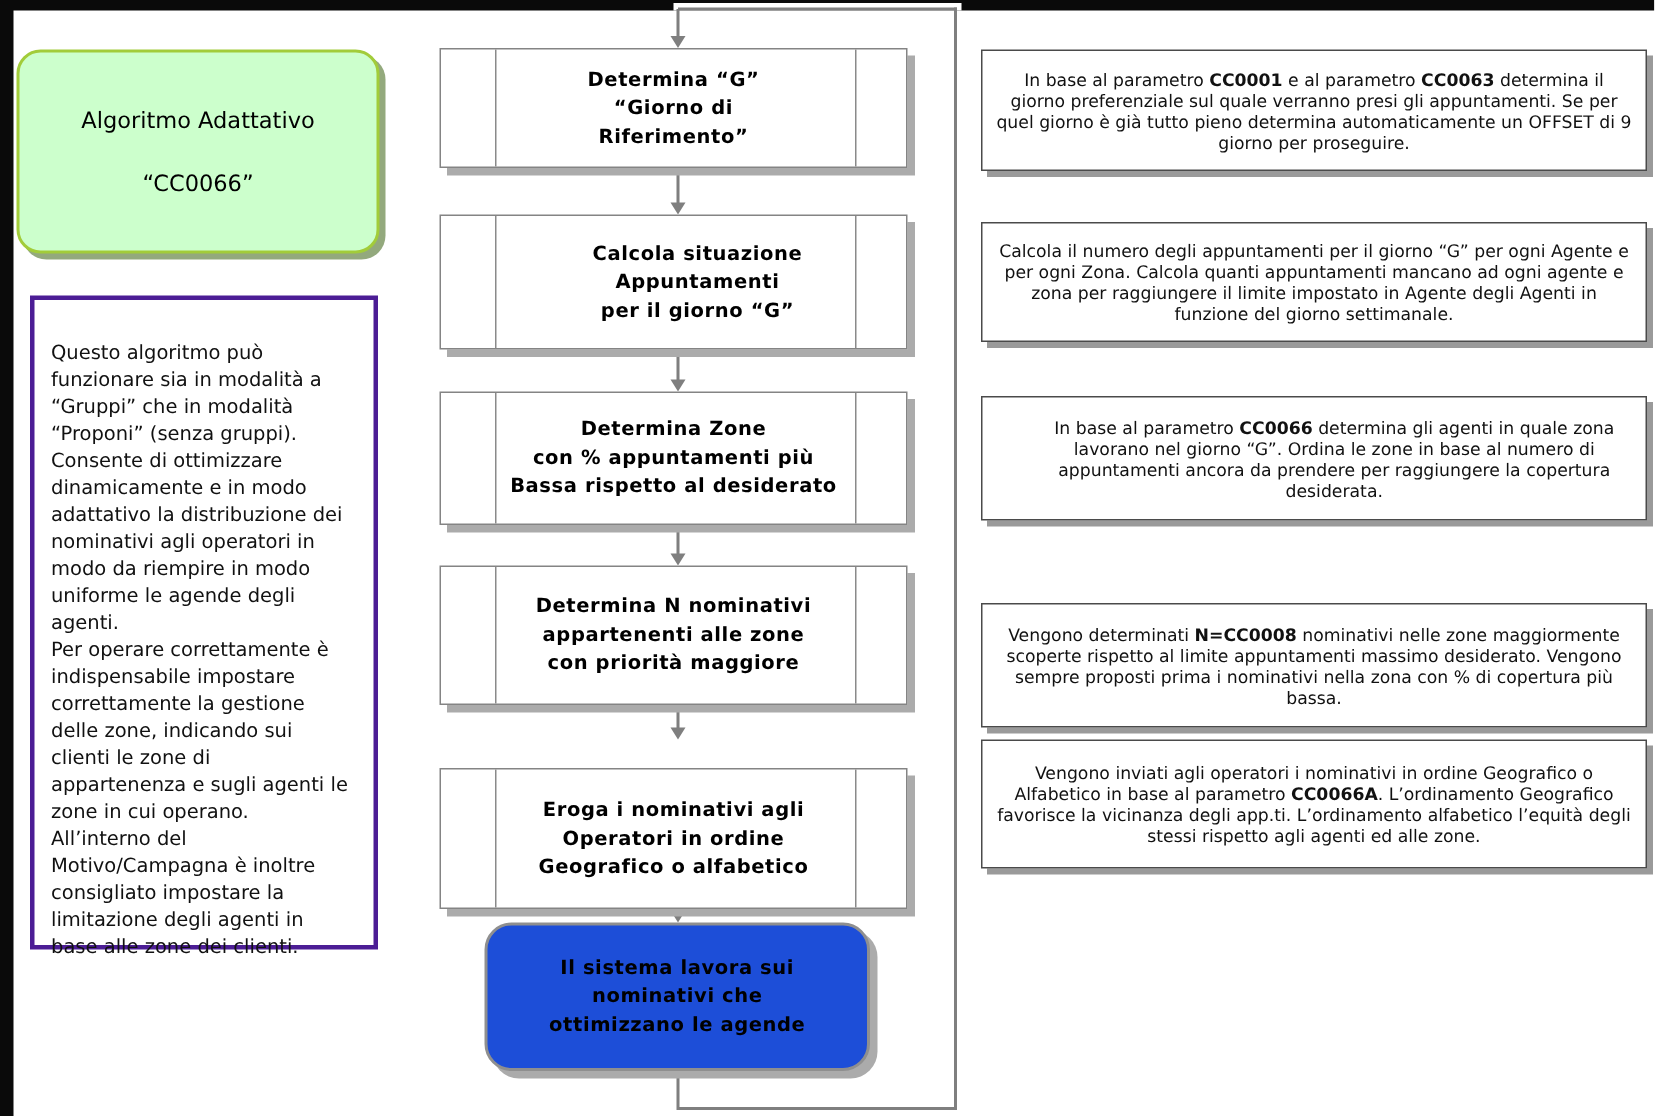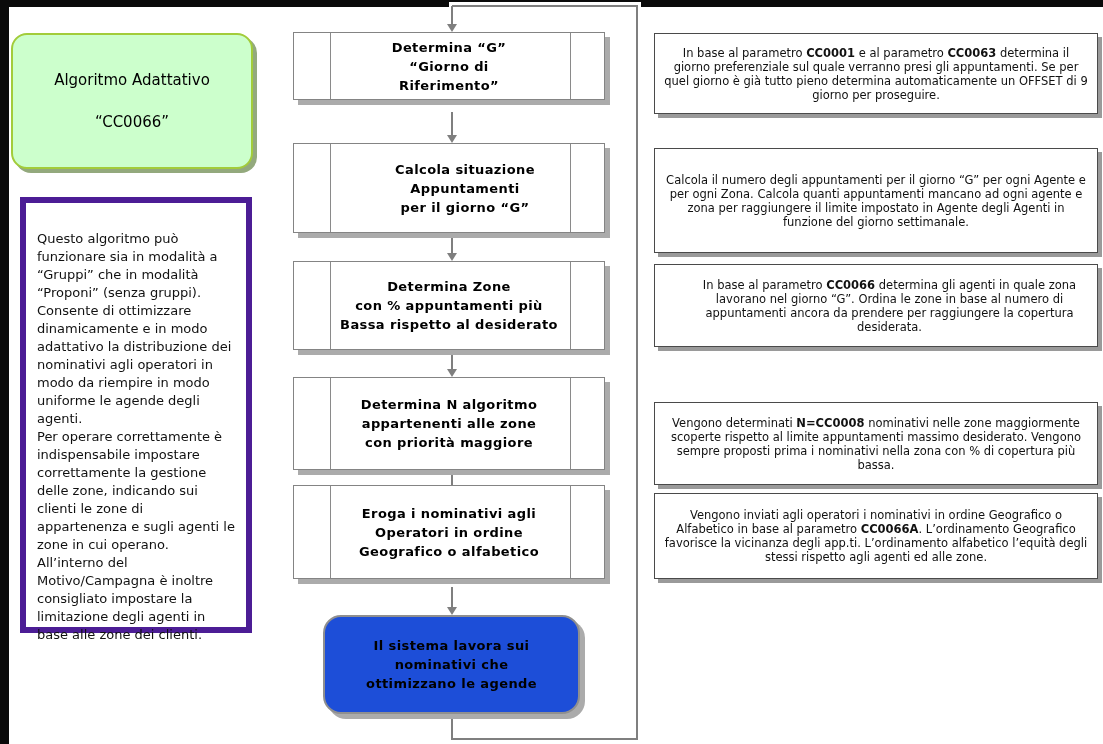--- a/index.html
+++ b/index.html
@@ -33,64 +33,64 @@
     position:absolute; left:11px; top:33px; width:238px; height:132px;
     background:#ccffcc; border:2px solid #a2cc3a; border-radius:16px;
     box-shadow:4px 4px 0 #93a97d;
     display:flex; flex-direction:column; align-items:center; justify-content:center;
     gap:24px; text-align:center; font-size:15px;
   }
 
   
   .descbox {
     position:absolute; left:20px; top:197px; width:232px; height:436px;
-    background:#ffffff; border:6px solid #4c1d95; box-sizing:border-box;
+    background:#ffffff; border:3px solid #4c1d95; box-sizing:border-box;
     padding:9px 4px 6px 11px; font-size:13px; line-height:18px;
     white-space:pre-line; color:#111;
   }
 
   
   .pbox {
     position:absolute; left:293px; width:312px; box-sizing:border-box;
     background:#ffffff; border:1px solid #848484; box-shadow:5px 5px 0 #ababab;
     display:flex; align-items:center; justify-content:center; text-align:center;
     font-size:13px; font-weight:bold; line-height:19px; letter-spacing:0.4px;
     white-space:pre-line;
   }
   .pbox::before, .pbox::after {
     content:""; position:absolute; top:0; bottom:0; width:1px; background:#8a8a8a;
   }
   .pbox::before { left:36px; }
   .pbox::after  { right:33px; }
-  .pbox1 { top:32px;  height:68px; }
+  .pbox1 { top:32px;  height:80px; }
   .pbox2 { top:143px; height:90px;padding-left:32px; }
   .pbox3 { top:261px; height:89px; }
   .pbox4 { top:377px; height:93px; }
-  .pbox5 { top:485px; height:94px; }
+  .pbox5 { top:512px; height:94px; }
 
   
   .terminal {
     position:absolute; left:323px; top:615px; width:257px; height:99px; box-sizing:border-box;
     background:#1d4ed8; border:2px solid #8f8f8f; border-radius:18px;
     box-shadow:5px 5px 0 #ababab;
     display:flex; align-items:center; justify-content:center; text-align:center;
     font-size:13px; font-weight:bold; line-height:19px; letter-spacing:0.4px;
     white-space:pre-line;
   }
 
   
   .abox {
     position:absolute; left:654px; width:444px; box-sizing:border-box;
     background:#ffffff; border:1px solid #4a4a4a; box-shadow:4px 4px 0 #9a9a9a;
     display:flex; align-items:center; justify-content:center; text-align:center;
     padding:4px 9px; font-size:11.5px; line-height:14px; color:#111;
   }
   .abox b { font-weight:bold; }
   .abox1 { top:33px;  height:81px; }
-  .abox2 { top:148px; height:105px; }
+  .abox2 { top:148px; height:80px; }
   .abox3 { top:264px; height:83px;padding-left:36px; }
   .abox4 { top:402px; height:83px; }
   .abox5 { top:493px; height:86px; }
 </style>
 </head>
 <body>
 
 <div class="stage">
 
   <div class="topbar"></div>
@@ -167,21 +167,21 @@
     <span>Calcola situazione
 Appuntamenti
 per il giorno “G”</span>
   </div>
   <div class="pbox pbox3">
     <span>Determina Zone
 con % appuntamenti più
 Bassa rispetto al desiderato</span>
   </div>
   <div class="pbox pbox4">
-    <span>Determina N algoritmo
+    <span>Determina N nominativi
 appartenenti alle zone
 con priorità maggiore</span>
   </div>
   <div class="pbox pbox5">
     <span>Eroga i nominativi agli
 Operatori in ordine
 Geografico o alfabetico</span>
   </div>
 
   <div class="terminal">

